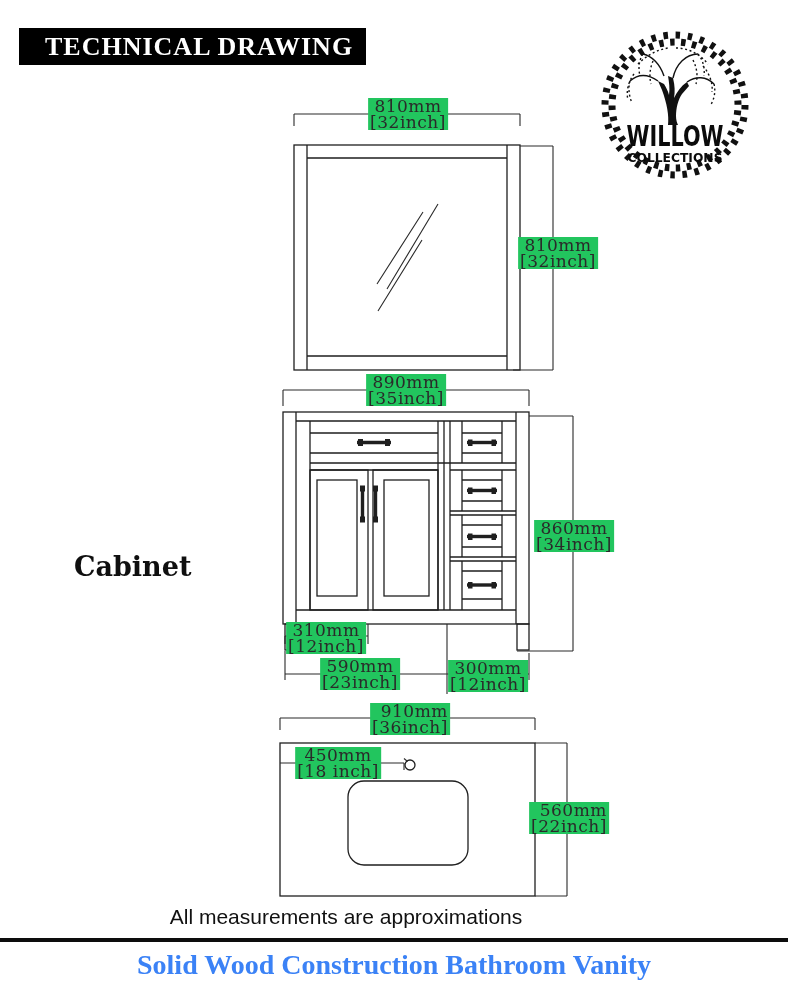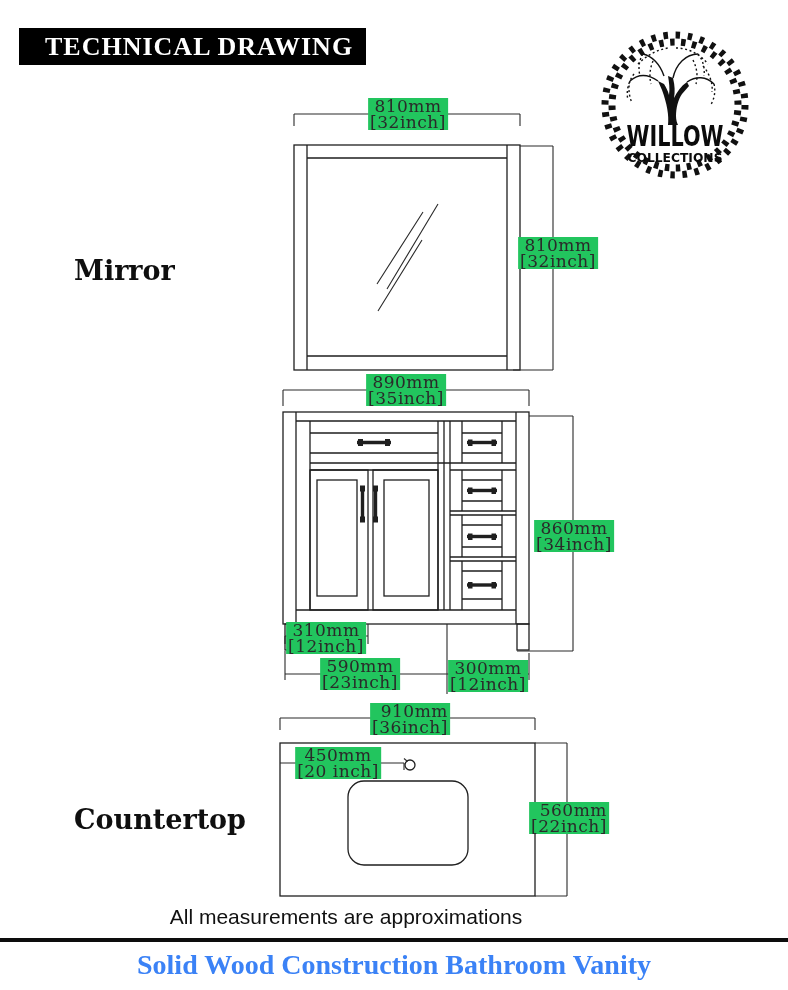--- a/index.html
+++ b/index.html
@@ -133,22 +133,21 @@
       <path stroke-dasharray="2 2.6" d="M33,57 C31,64 32,72 35,79 M117,60 C119,68 117,76 113,82
                M46,30 C42,36 41,44 43,52 M101,30 C106,36 108,44 107,52
                M41,40 C49,32 59,26 71,24 M79,24 C91,24 103,30 111,40
                M37,50 C31,58 29,68 31,76 M106,42 C113,50 116,60 115,68
                M56,37 C53,44 52,52 54,60 M96,36 C100,44 101,52 99,60"></path>
     </g>
     <text x="78" y="122" text-anchor="middle" font-size="28" font-weight="900" textLength="97" lengthAdjust="spacingAndGlyphs">WILLOW</text>
     <text x="78" y="138" text-anchor="middle" font-size="13" font-weight="bold" textLength="95" lengthAdjust="spacingAndGlyphs">COLLECTIONS</text>
   </svg>
 
-  <div class="section-label" style="top:247px;">Mirror</div>
-  <div class="section-label" style="top:796px;">Countertop</div>
+  <div class="section-label" style="top:543px;">Cabinet</div>
 
   <div class="dim" style="left:408px;top:106px;">
     <span>810mm</span>
     <span>[32inch]</span>
   </div>
   <div class="dim" style="left:558px;top:245px;">
     <span>810mm</span>
     <span>[32inch]</span>
   </div>
   <div class="dim" style="left:406px;top:382px;">
@@ -170,21 +169,21 @@
   <div class="dim" style="left:488px;top:668px;">
     <span>300mm</span>
     <span>[12inch]</span>
   </div>
   <div class="dim" style="left:410px;top:711px;text-align:right;">
     <span>910mm</span>
     <span>[36inch]</span>
   </div>
   <div class="dim" style="left:338px;top:755px;">
     <span>450mm</span>
-    <span>[20 inch]</span>
+    <span>[18 inch]</span>
   </div>
   <div class="dim" style="left:569px;top:810px;text-align:right;">
     <span>560mm</span>
     <span>[22inch]</span>
   </div>
 
   <div class="footer-note">All measurements are approximations</div>
   <div class="footer-rule"></div>
   <div class="footer-title">Solid Wood Construction Bathroom Vanity</div>
 </div>

